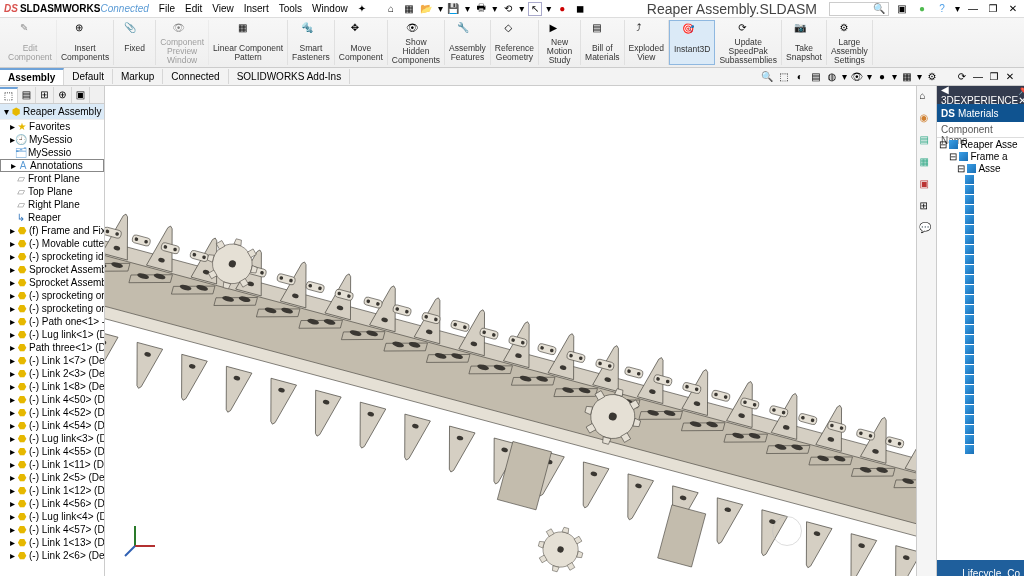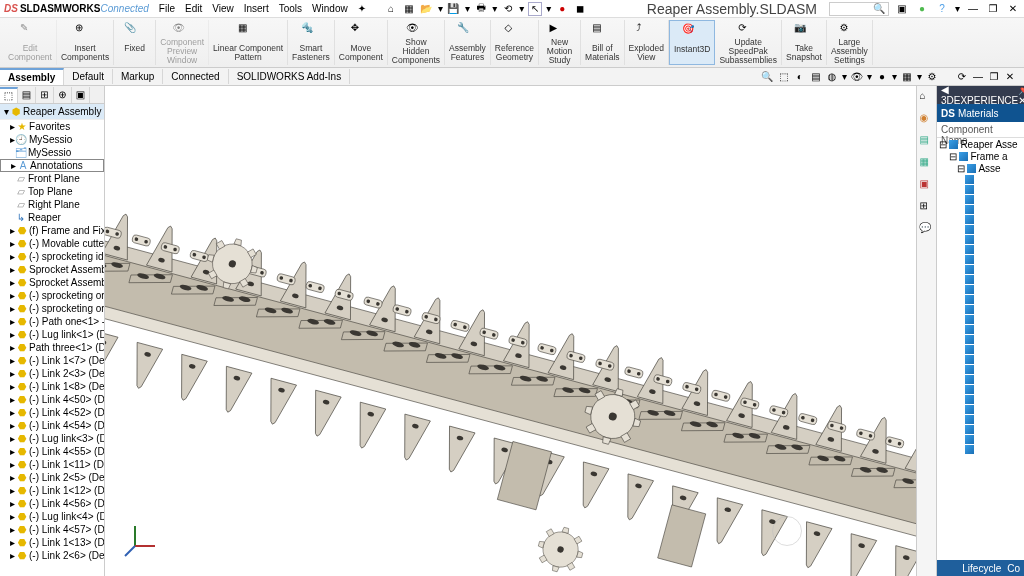--- a/index.html
+++ b/index.html
@@ -67,21 +67,21 @@
 .exp-panel { width: 88px; background: #fff; border-left: 1px solid #ccc; display: flex; flex-direction: column; font-size: 9px; }
 .exp-head { height: 18px; background: #333b4e; color: #fff; display: flex; align-items: center; padding: 0 4px; justify-content: space-between; }
 .exp-sub { height: 18px; background: #0f5390; color: #fff; display: flex; align-items: center; padding: 0 4px; gap: 3px; }
 .exp-colhead { height: 16px; border-bottom: 1px solid #ddd; padding: 2px 4px; color: #555; }
 .exp-tree { flex: 1; overflow: hidden; }
 .exp-tree .erow { display: flex; align-items: center; gap: 2px; padding: 0.5px 2px; white-space: nowrap; overflow: hidden; }
 .exp-tree .erow.i1 { padding-left: 12px; }
 .exp-tree .erow.i2 { padding-left: 20px; }
 .exp-tree .erow.i3 { padding-left: 28px; }
 .exp-tree .cube { width: 9px; height: 9px; background: linear-gradient(135deg,#3aa0e8,#1a6fb5); flex-shrink: 0; }
-.exp-foot { height: 14px; background: #1f5f9c; color: #fff; display: flex; align-items: center; justify-content: flex-end; gap: 6px; padding: 8px 4px; font-size: 8.5px; }
+.exp-foot { height: 14px; background: #1f5f9c; color: #fff; display: flex; justify-content: flex-end; gap: 6px; padding: 8px 4px; font-size: 8.5px; }
 
 .compass { position: absolute; right: 114px; bottom: 30px; width: 30px; height: 30px; border: 1px solid #bbb; border-radius: 50%; opacity: 0.5; }
 
 svg .steel { fill: #d5cfc3; stroke: #4a4640; stroke-width: 0.6; }
 svg .steel-d { fill: #c3bcad; stroke: #4a4640; stroke-width: 0.6; }
 svg .steel-l { fill: #e5e0d5; stroke: #4a4640; stroke-width: 0.6; }
 svg .hole { fill: #3a3732; }
 </style>
 </head>
 <body>

